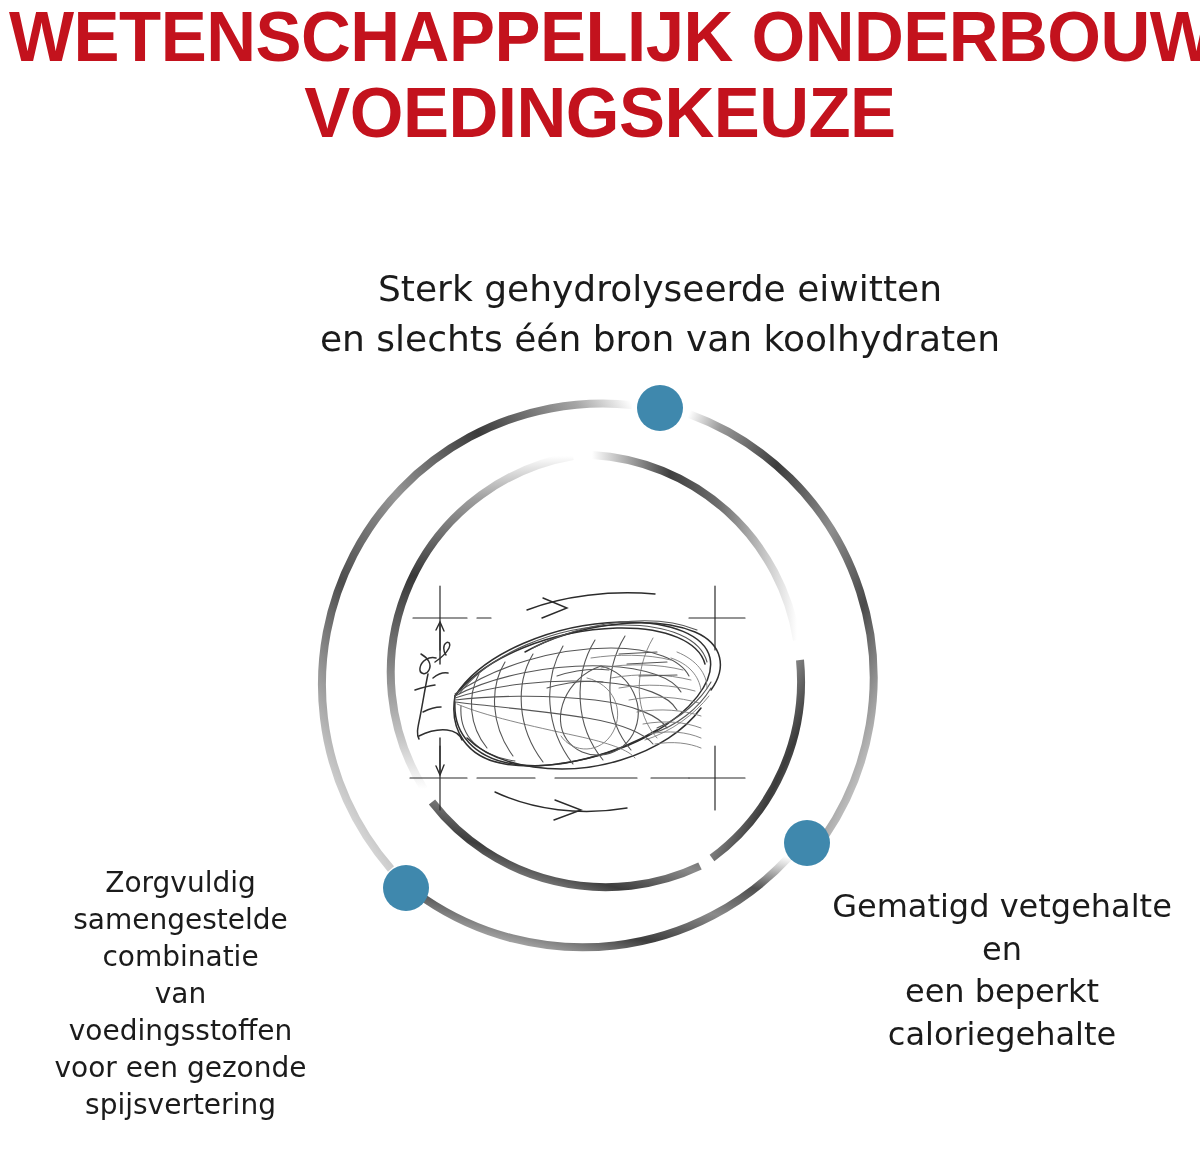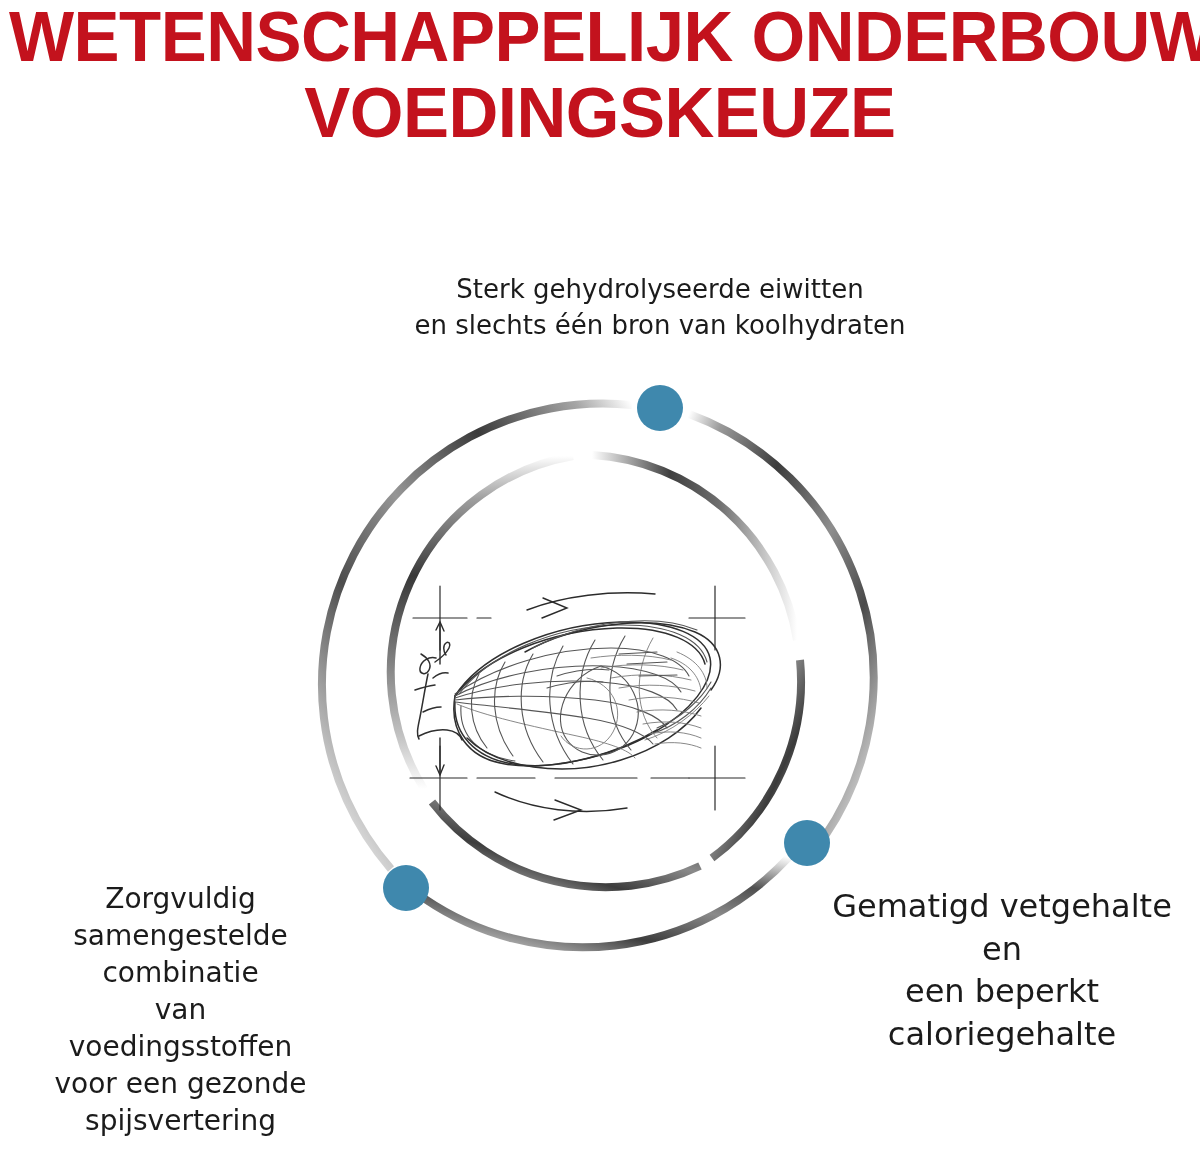--- a/index.html
+++ b/index.html
@@ -50,32 +50,31 @@
     position: absolute;
     font-family: "DejaVu Sans", "Liberation Sans", sans-serif;
     font-size: 27px;
     line-height: 1.33;
     color: #1b1b1b;
     text-align: center;
     white-space: pre-line;
   }
   .caption-top {
     left: 275px;
-    top: 272px;
+    top: 264px;
     width: 770px;
-    font-size: 26px;
+    font-size: 36px;
     line-height: 1.38;
   }
   .caption-left {
     left: 8px;
     top: 865px;
     width: 345px;
     font-size: 28px;
     line-height: 1.32;
-    margin-top: 16px;
   }
   .caption-right {
     left: 812px;
     top: 885px;
     width: 380px;
     font-size: 32px;
     line-height: 1.33;
   }
 
   

